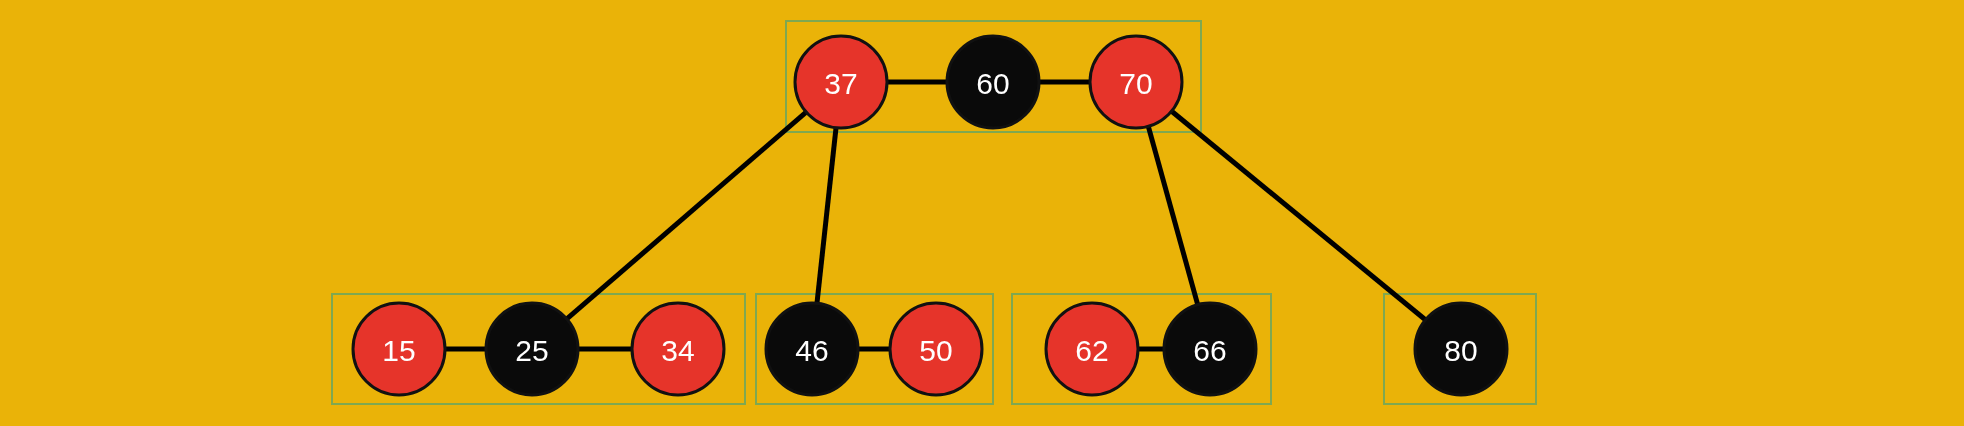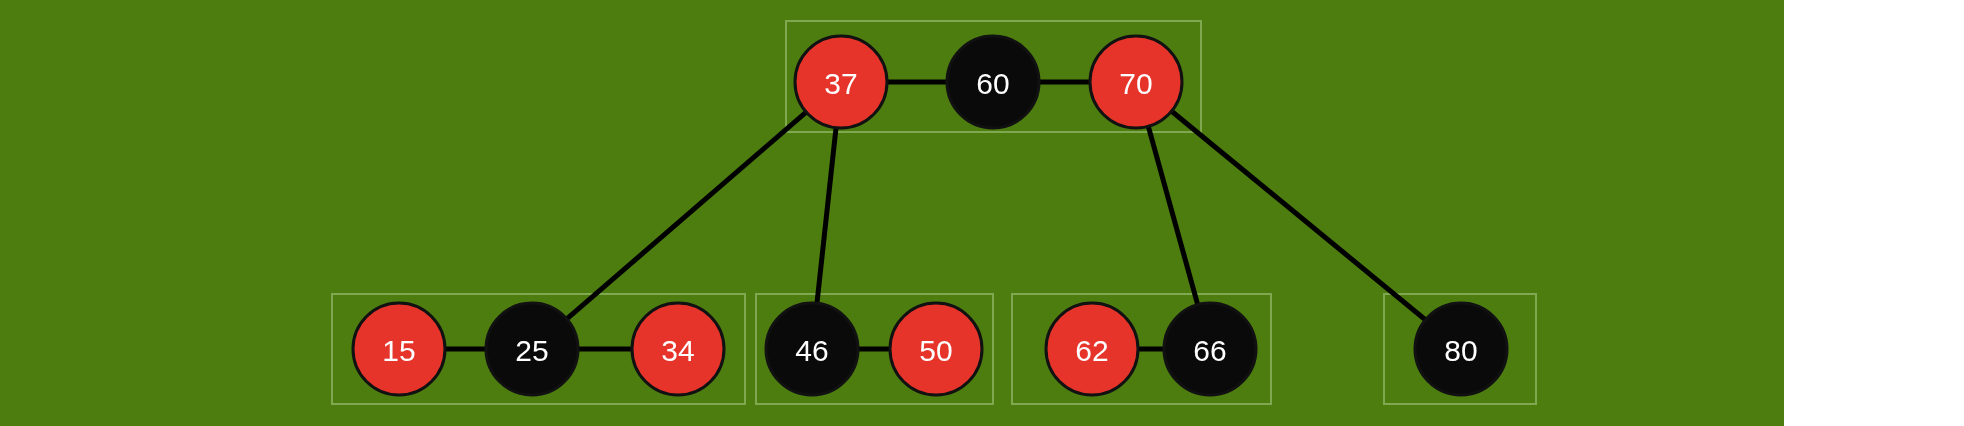--- a/index.html
+++ b/index.html
@@ -5,23 +5,23 @@
   html, body {
     margin: 0;
     padding: 0;
     background: #ffffff;
   }
   body {
     font-family: "Liberation Sans", sans-serif;
   }
   #canvas {
     position: relative;
-    width: 1784px;
+    width: 1964px;
     height: 426px;
-    background: #4d7c0f;
+    background: #eab308;
     overflow: hidden;
   }
   #tree-svg {
     position: absolute;
     left: 0;
     top: 0;
     width: 1964px;
     height: 426px;
   }
   .node-label {

